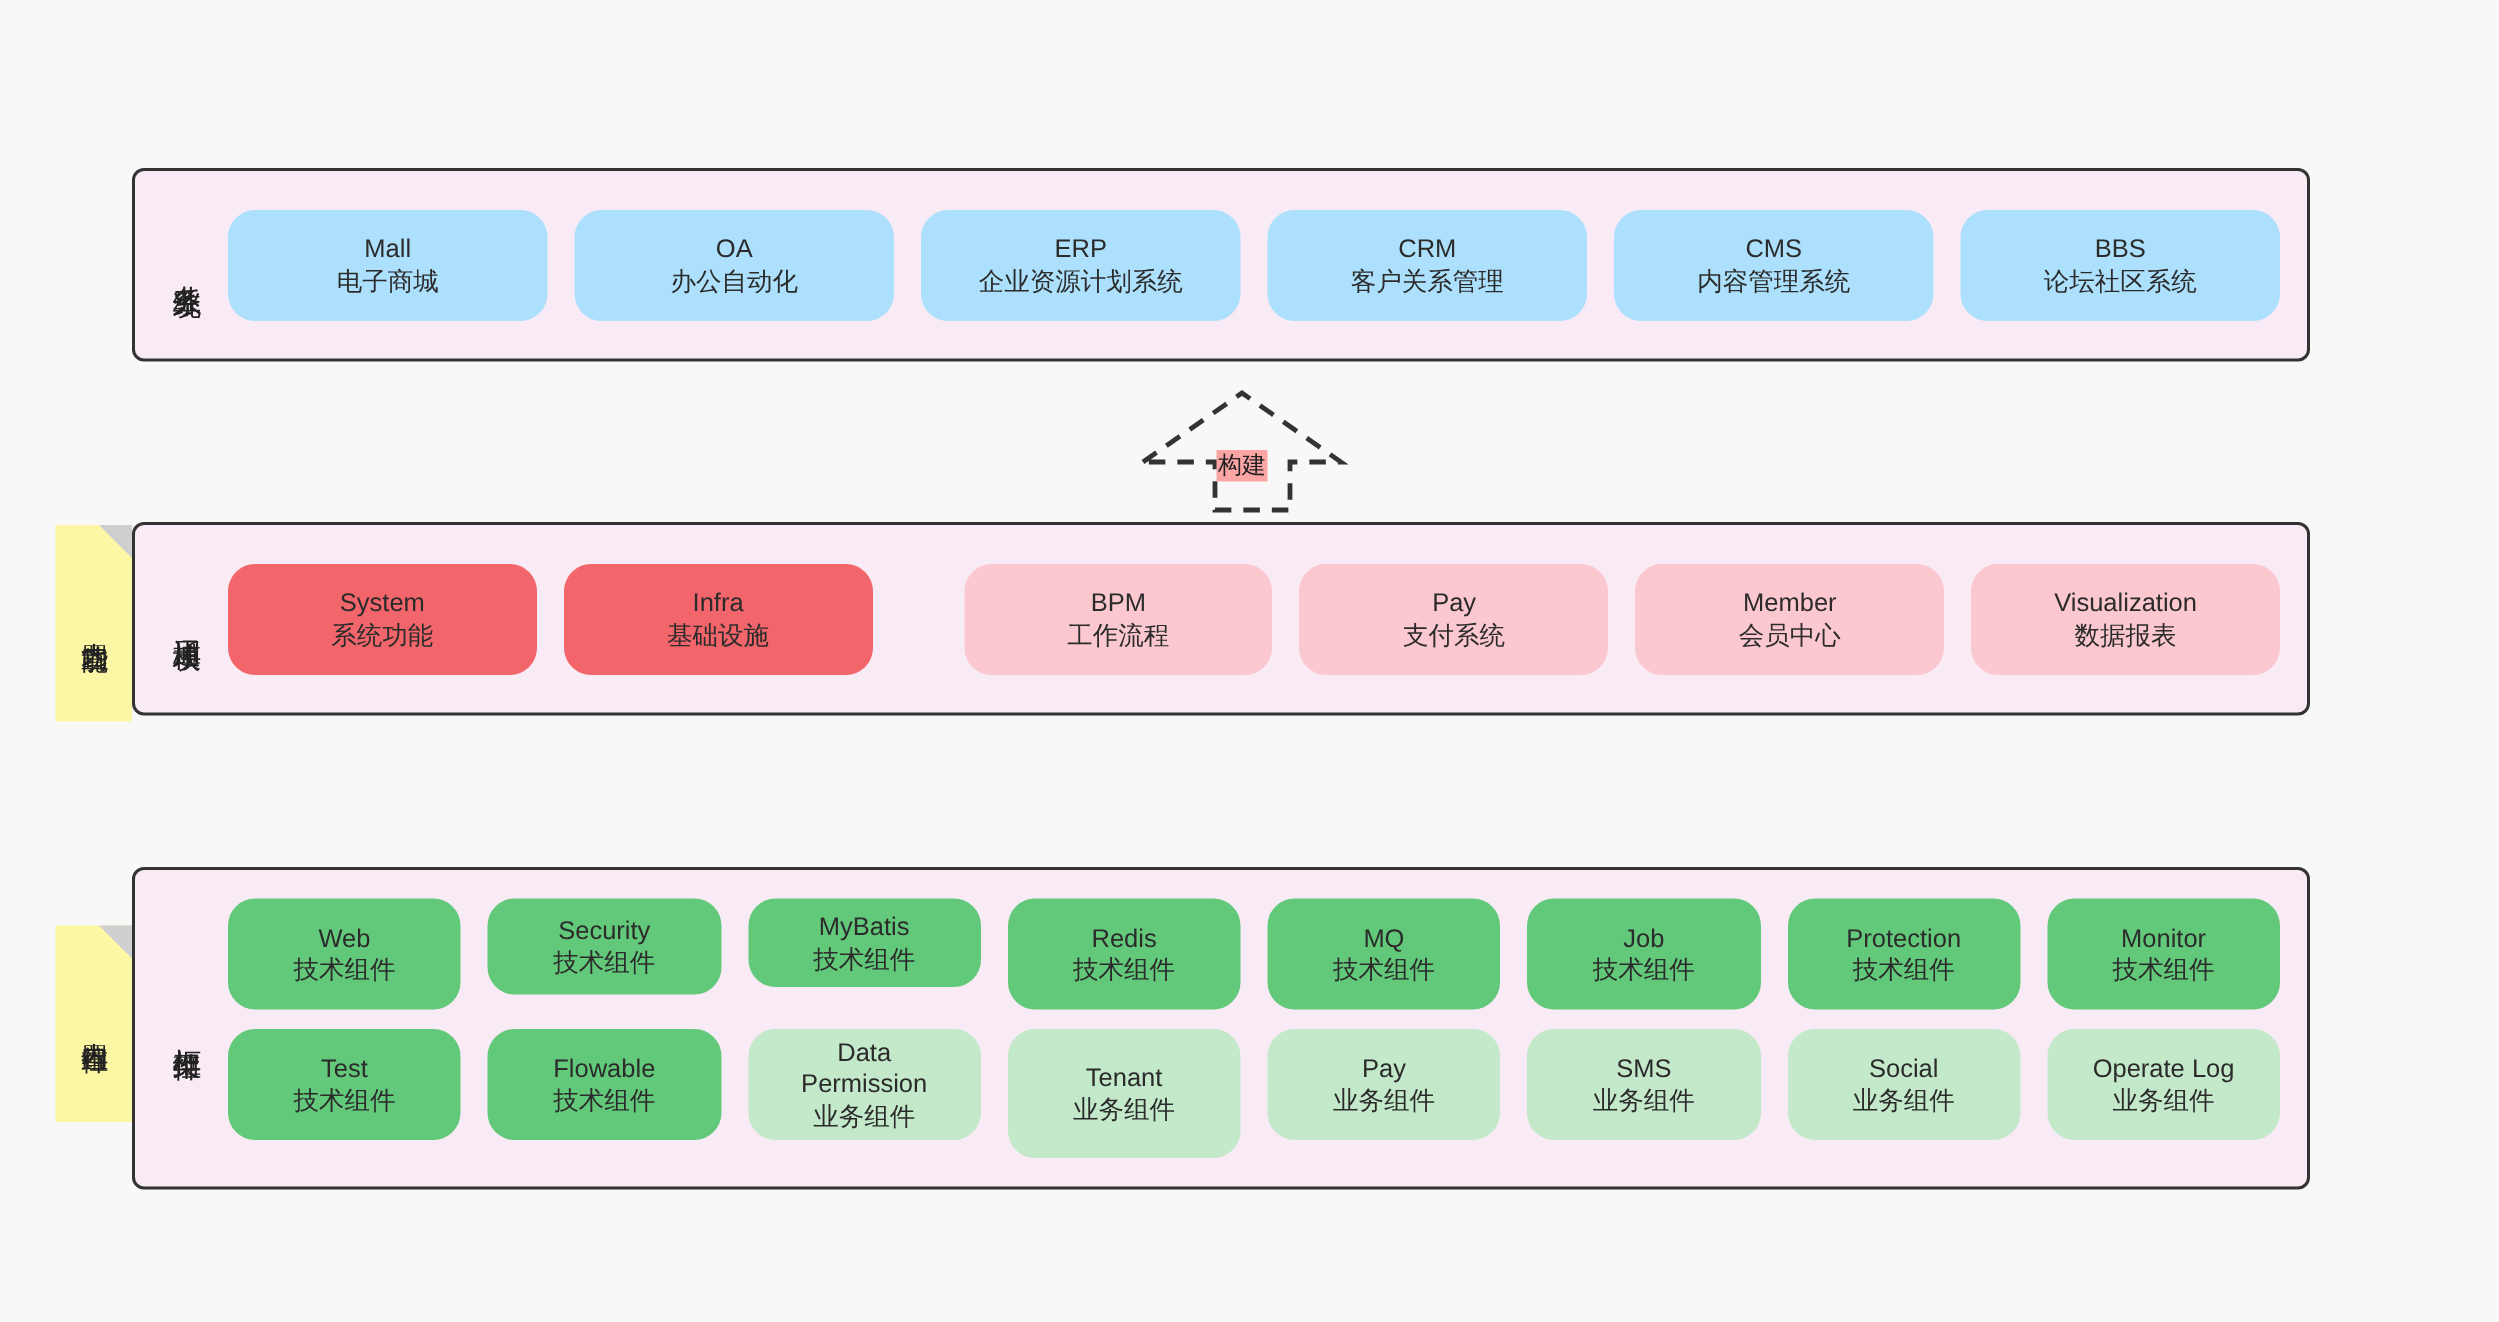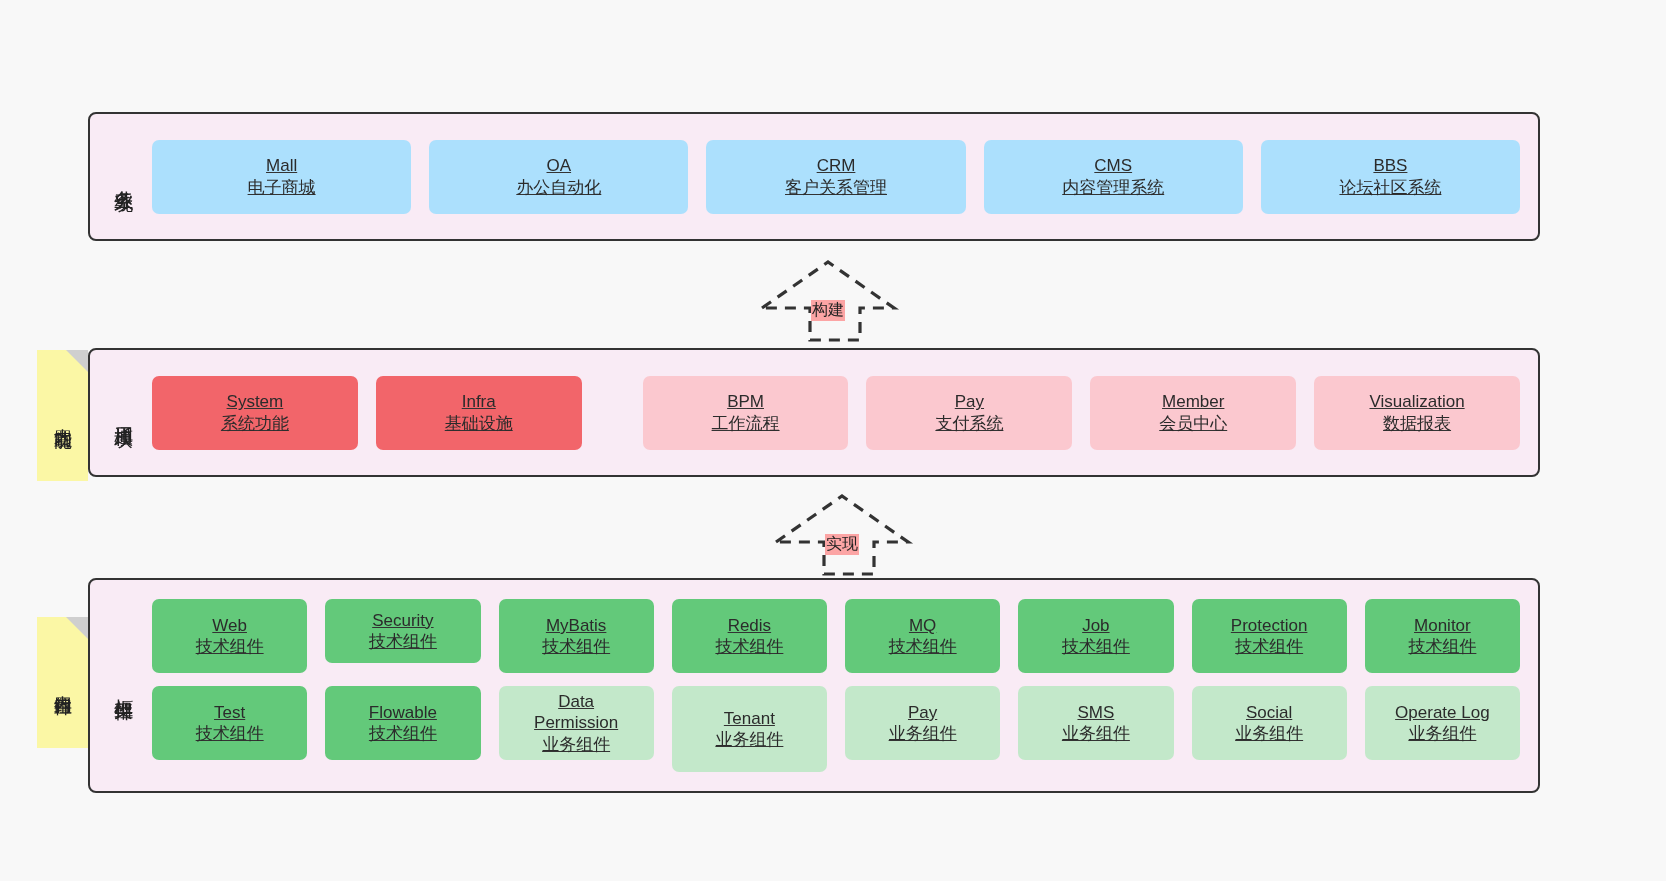--- a/index.html
+++ b/index.html
@@ -48,30 +48,29 @@
     padding:0 18px 0 8px;
     box-sizing:border-box;
   }
   .row{
     display:flex;
     gap:18px;
     width:100%;
   }
   .cell{
     flex:1 1 0;
-    border-radius:7px;
+    border-radius:18px;
     display:flex;
     flex-direction:column;
     align-items:center;
     justify-content:center;
     text-align:center;
     box-sizing:border-box;
     padding:6px 4px;
     line-height:1.24;
-    text-decoration:underline;
   }
   .cell .en{font-size:17px;color:#2b2b2b;}
   .cell .cn{font-size:17px;color:#2b2b2b;}
 
   
   .c-blue{background:#ace0fd;}
   .c-red{background:#f2656a;}
   .c-pink{background:#fbc8cf;}
   .c-green{background:#63c97a;}
   .c-lgreen{background:#c3e8ca;}
@@ -138,20 +137,24 @@
       <div class="row">
         <div class="cell c-blue" style="height:74px;">
           <span class="en">Mall</span>
           <span class="cn">电子商城</span>
         </div>
         <div class="cell c-blue" style="height:74px;">
           <span class="en">OA</span>
           <span class="cn">办公自动化</span>
         </div>
         <div class="cell c-blue" style="height:74px;">
+          <span class="en">ERP</span>
+          <span class="cn">企业资源计划系统</span>
+        </div>
+        <div class="cell c-blue" style="height:74px;">
           <span class="en">CRM</span>
           <span class="cn">客户关系管理</span>
         </div>
         <div class="cell c-blue" style="height:74px;">
           <span class="en">CMS</span>
           <span class="cn">内容管理系统</span>
         </div>
         <div class="cell c-blue" style="height:74px;">
           <span class="en">BBS</span>
           <span class="cn">论坛社区系统</span>
@@ -192,41 +195,35 @@
           <span class="cn">会员中心</span>
         </div>
         <div class="cell c-pink" style="height:74px;">
           <span class="en">Visualization</span>
           <span class="cn">数据报表</span>
         </div>
       </div>
     </div>
   </div>
 
-  <div class="arrow" style="left:772px;top:492px;width:140px;height:86px;">
-    <svg width="140" height="86" viewBox="0 0 140 86" fill="none">
-      <path d="M4 50 L70 4 L136 50 L102 50 L102 82 L52 82 L52 50 Z" stroke="#333" stroke-width="3.2" stroke-dasharray="11 8" stroke-linejoin="miter" fill="none"></path>
-    </svg>
-    <span class="alabel" style="top:42px;left:70px;">实现</span>
-  </div>
 
   <div class="layer" style="left:88px;top:578px;width:1452px;height:215px;">
     <div class="layer-title">框架组件</div>
     <div class="layer-body">
 
       <div class="row">
         <div class="cell c-green" style="height:74px;">
           <span class="en">Web</span>
           <span class="cn">技术组件</span>
         </div>
         <div class="cell c-green" style="height:64px;">
           <span class="en">Security</span>
           <span class="cn">技术组件</span>
         </div>
-        <div class="cell c-green" style="height:74px;">
+        <div class="cell c-green" style="height:59px;">
           <span class="en">MyBatis</span>
           <span class="cn">技术组件</span>
         </div>
         <div class="cell c-green" style="height:74px;">
           <span class="en">Redis</span>
           <span class="cn">技术组件</span>
         </div>
         <div class="cell c-green" style="height:74px;">
           <span class="en">MQ</span>
           <span class="cn">技术组件</span>

